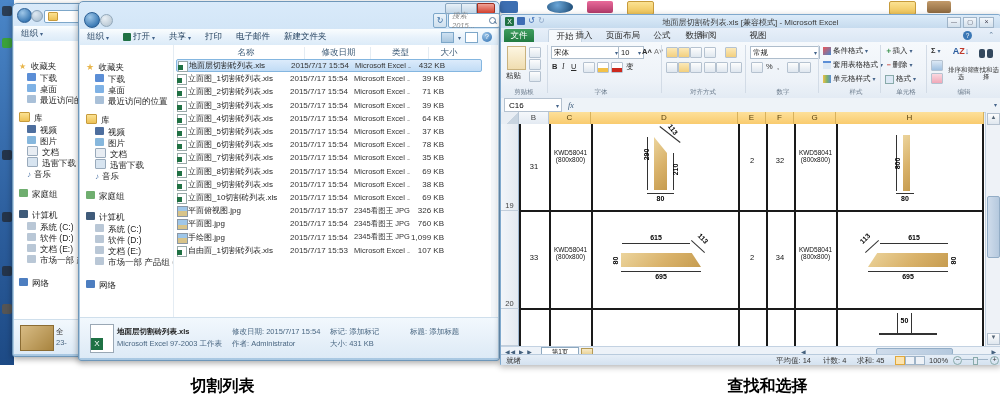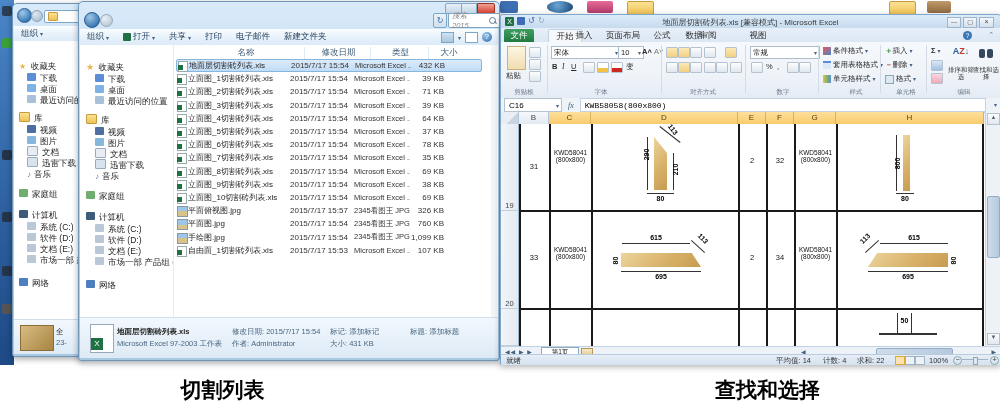--- a/index.html
+++ b/index.html
@@ -59,21 +59,21 @@
   .celltxt{position:absolute;font-size:7.5px;color:#111;text-align:center;line-height:1.15;}
   .wrapcell{font-size:6.5px;word-break:break-all;}
   .tile{position:absolute;background:linear-gradient(135deg,#ecd49c,#d9b26a 55%,#c69c50);}
   .dim{position:absolute;background:#333;}
   .dlab{position:absolute;font-size:7px;font-weight:700;color:#000;text-align:center;line-height:1;}
   .sheetbar{position:absolute;left:0;top:331px;width:100%;height:8px;background:#edf2f8;border-top:1px solid #c3d2e2;font-size:6px;color:#44617e;}
   .statusbar{position:absolute;left:0;top:339px;width:100%;height:10px;background:linear-gradient(180deg,#e6eef7,#d4e2f0);border-top:1px solid #b9cbdd;font-size:7.5px;color:#333;}
   .vsb{position:absolute;background:#eef2f7;border-left:1px solid #c3d2e2;}
   .sb-thumb{background:linear-gradient(90deg,#cfdceb,#b5c9de);border:1px solid #93adc6;border-radius:2px;}
 
-  .caption{position:absolute;top:376px;font-size:21px;font-weight:700;color:#000;text-align:center;}
+  .caption{position:absolute;top:376px;font-size:16px;font-weight:700;color:#000;text-align:center;}
 </style>
 </head>
 <body>
 
 <div id="screen">
 
   <div class="abs" id="desktop-strip">
     <div class="dsk-ico" style="top:6px;background:#2b3e55;"></div>
     <div class="dsk-ico" style="top:38px;background:#3aa13a;"></div>
     <div class="dsk-ico" style="top:150px;background:#24344a;"></div>
@@ -442,23 +442,20 @@
       <div class="rbtn" style="left:470px;top:24px;width:30px;text-align:center;white-space:normal;font-size:6.5px;line-height:1.1;">查找和选择</div>
       <div class="rg-label" style="left:448px;width:30px;">编辑</div>
     </div>
 
     <div class="fbar">
       <div style="width:52px;height:12px;background:#fff;border:1px solid #b5c2d0;margin-left:3px;font-size:8px;display:flex;align-items:center;padding-left:4px;justify-content:space-between;">
           <span>C16</span>
           <span class="caret" style="padding-right:2px;">▾</span>
         </div>
       <div style="font-size:8px;font-style:italic;font-family:'Liberation Serif',serif;color:#3a5a7a;padding:0 6px;">fx</div>
-      <div style="flex:1;height:12px;background:#fff;border:1px solid #c3d2e2;font-size:8px;font-family:'Liberation Mono','DejaVu Sans Mono',monospace;display:flex;align-items:center;padding-left:4px;margin-right:14px;">
-          <span>KWB58058(800x800)</span>
-        </div>
       <div style="position:absolute;right:3px;top:3px;" class="caret">▾</div>
     </div>
 
     <div class="colhead plain" style="left:0;width:18px;background:linear-gradient(135deg,#e9eef4 60%,#c8d4e0 60%);"></div>
     <div class="colhead plain" style="left:18px;width:30px;">B</div>
     <div class="colhead" style="left:48px;width:42px;">C</div>
     <div class="colhead" style="left:90px;width:147px;">D</div>
     <div class="colhead" style="left:237px;width:28px;">E</div>
     <div class="colhead" style="left:265px;width:28px;">F</div>
     <div class="colhead" style="left:293px;width:42px;">G</div>
@@ -550,21 +547,21 @@
       <span style="position:absolute;left:80px;top:1px;width:10px;height:6px;background:linear-gradient(180deg,#f6e9c8,#e8cf8e);border:1px solid #b59a55;"></span>
       <span style="position:absolute;left:300px;top:1px;">◀</span>
       <span class="sb-thumb" style="position:absolute;left:375px;top:1px;width:75px;height:5px;"></span>
       <span style="position:absolute;right:4px;top:1px;">▶</span>
     </div>
 
     <div class="statusbar">
       <span style="position:absolute;left:5px;top:1px;">就绪</span>
       <span style="position:absolute;left:275px;top:1px;">平均值: 14</span>
       <span style="position:absolute;left:322px;top:1px;">计数: 4</span>
-      <span style="position:absolute;left:356px;top:1px;">求和: 22</span>
+      <span style="position:absolute;left:356px;top:1px;">求和: 45</span>
       <span style="position:absolute;left:394px;top:1px;width:8px;height:7px;background:#fce4b0;border:1px solid #e0a83c;"></span>
       <span style="position:absolute;left:404px;top:1px;width:8px;height:7px;background:#eef2f7;border:1px solid #9fb4c8;"></span>
       <span style="position:absolute;left:414px;top:1px;width:8px;height:7px;background:#eef2f7;border:1px solid #9fb4c8;"></span>
       <span style="position:absolute;left:428px;top:1px;">100%</span>
       <span style="position:absolute;left:452px;top:1px;width:7px;height:7px;border:1px solid #8aa;border-radius:50%;text-align:center;line-height:6px;font-size:7px;">−</span>
       <span style="position:absolute;left:461px;top:4px;width:26px;height:1px;background:#9fb4c8;"></span>
       <span style="position:absolute;left:472px;top:2px;width:3px;height:6px;background:#dfe7ef;border:1px solid #8aa;"></span>
       <span style="position:absolute;left:489px;top:1px;width:7px;height:7px;border:1px solid #8aa;border-radius:50%;text-align:center;line-height:6px;font-size:7px;">+</span>
     </div>
   </div>

